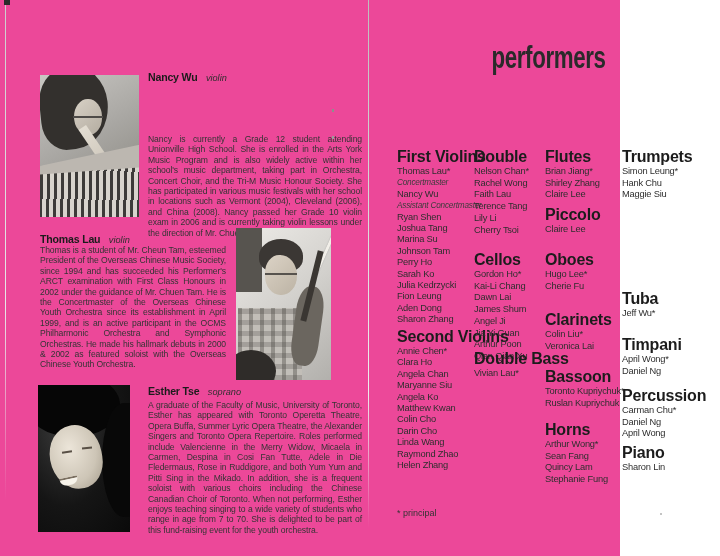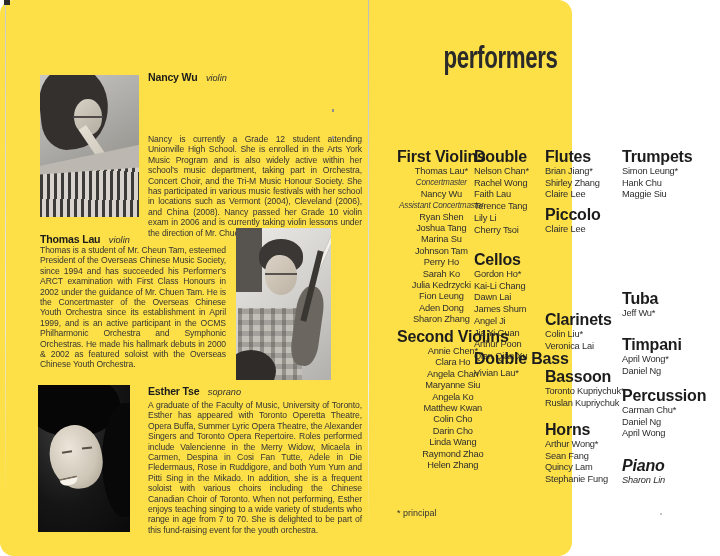--- a/index.html
+++ b/index.html
@@ -1,18 +1,18 @@
 <!DOCTYPE html>
 <html><head>
 <meta charset="utf-8">
 <style>
   * { margin:0; padding:0; box-sizing:border-box; }
   html,body { width:720px; height:556px; background:#ffffff; overflow:hidden;
               font-family:"Liberation Sans", sans-serif; }
-  .spread { position:relative; width:572px; height:556px; background:#fde047;border-radius:14px; }
+  .spread { position:relative; width:620px; height:556px; background:#ec4899; }
 
   
   .gutter-line { position:absolute; left:368px; top:0; width:1px; height:556px;
     background:linear-gradient(180deg,#bdbdbd 0%, #d6d6d6 35%, #ededed 70%, rgba(255,255,255,0) 95%); }
   .edge-line { position:absolute; left:5px; top:0; width:1px; height:556px;
     background:linear-gradient(180deg,#cccccc 0%, #e6e6e6 55%, rgba(255,255,255,0) 90%); }
   .corner-mark { position:absolute; left:4px; top:0; width:6px; height:5px; background:#2a2a2a; }
   .speck-1 { position:absolute; left:332px; top:109px; width:2px; height:3px; background:#8e8e8e; }
   .speck-2 { position:absolute; left:332px; top:136px; width:2px; height:3px; background:#9d9d9d; }
   .speck-3 { position:absolute; left:660px; top:513px; width:2px; height:2px; background:#c4c4c4; }
@@ -81,21 +81,21 @@
 
   
   .page-title { position:absolute; top:40px; right:14px; font-size:31px; font-weight:bold;
     letter-spacing:-0.5px; color:#2a2a2a; transform:scaleX(0.72); transform-origin:100% 50%; }
   .perf-col { position:absolute; top:0; width:95px; height:556px; }
   .perf-section { position:absolute; left:0; }
   .perf-heading { font-weight:bold; font-size:16px; letter-spacing:-0.2px; color:#1c1c1c;
                   line-height:13px; margin-bottom:3px; white-space:nowrap; }
   .perf-member { font-size:9.3px; line-height:11.7px; letter-spacing:-0.2px; color:#2e2e2e; white-space:nowrap; }
   .perf-member.role { font-style:italic; font-size:8.2px; color:#3c3c3c; }
-  .perf-col-0 .perf-member { line-height:11.4px;text-align:center; }
+  .perf-col-0 .perf-member { line-height:11.4px; }
   .footnote { position:absolute; left:397px; top:508px; font-size:9px; color:#333333; }
 </style>
 </head>
 <body>
 
 <div class="spread">
 
   <div>
 
     <div class="photo photo-nancy">
@@ -210,20 +210,25 @@
           <div class="perf-section" style="top: 150px;">
             <div class="perf-heading">Flutes</div>
             <div class="perf-member">Brian Jiang*</div>
             <div class="perf-member">Shirley Zhang</div>
             <div class="perf-member">Claire Lee</div>
           </div>
           <div class="perf-section" style="top: 208px;">
             <div class="perf-heading">Piccolo</div>
             <div class="perf-member">Claire Lee</div>
           </div>
+          <div class="perf-section" style="top: 253px;">
+            <div class="perf-heading">Oboes</div>
+            <div class="perf-member">Hugo Lee*</div>
+            <div class="perf-member">Cherie Fu</div>
+          </div>
           <div class="perf-section" style="top: 313px;">
             <div class="perf-heading">Clarinets</div>
             <div class="perf-member">Colin Liu*</div>
             <div class="perf-member">Veronica Lai</div>
           </div>
           <div class="perf-section" style="top: 370px;">
             <div class="perf-heading">Bassoon</div>
             <div class="perf-member">Toronto Kupriychuk*</div>
             <div class="perf-member">Ruslan Kupriychuk</div>
           </div>
@@ -250,21 +255,21 @@
             <div class="perf-heading">Timpani</div>
             <div class="perf-member">April Wong*</div>
             <div class="perf-member">Daniel Ng</div>
           </div>
           <div class="perf-section" style="top: 389px;">
             <div class="perf-heading">Percussion</div>
             <div class="perf-member">Carman Chu*</div>
             <div class="perf-member">Daniel Ng</div>
             <div class="perf-member">April Wong</div>
           </div>
-          <div class="perf-section" style="top: 459px; font-style: italic;">
+          <div class="perf-section" style="top: 446px;">
             <div class="perf-heading">Piano</div>
             <div class="perf-member">Sharon Lin</div>
           </div>
         </div>
       </div>
     <div class="footnote">* principal</div>
   </div>
 
   <div class="gutter-line"></div>
   <div class="edge-line"></div>

